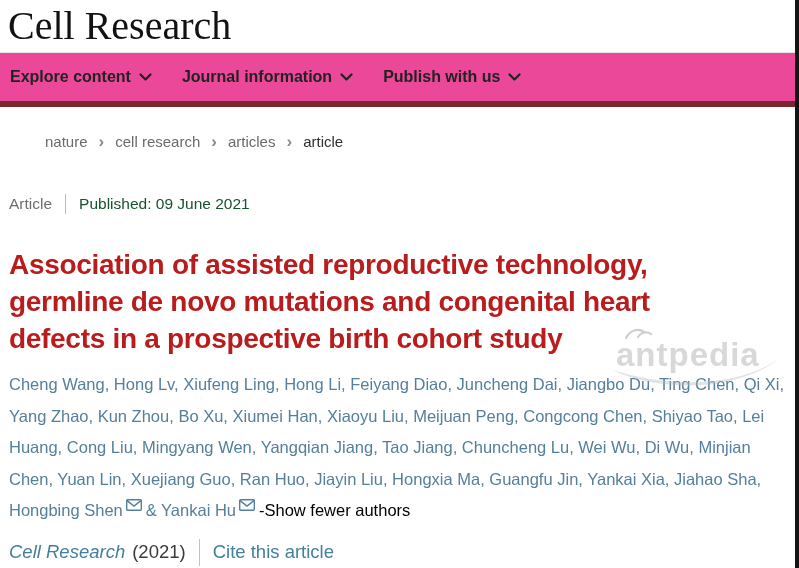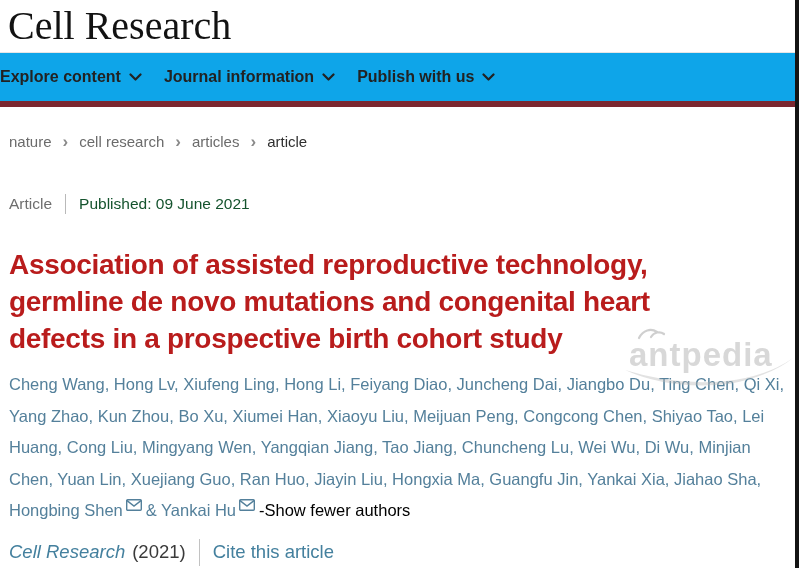--- a/index.html
+++ b/index.html
@@ -24,24 +24,25 @@
     font-size: 40px;
     line-height: 50px;
     color: #121212;
     display: inline-block;
     cursor: pointer;
   }
 
   
   .navbar {
     height: 54px;
-    background: #0ea5e9;
-    display: flex;
-    align-items: center;
-    gap: 22px;
+    background: #ec4899;
+    display: flex;
+    align-items: center;
+    padding-left: 10px;
+    gap: 30px;
     border-bottom: 6px solid #7b2730;
   }
   .nav-item {
     display: flex;
     align-items: center;
     gap: 8px;
     font-size: 16px;
     font-weight: 700;
     color: #222;
     cursor: pointer;
@@ -51,20 +52,21 @@
   
   .content { padding: 0 14px 0 9px; }
 
   .breadcrumb {
     margin-top: 26px;
     display: flex;
     align-items: center;
     gap: 11px;
     font-size: 15px;
     color: #6b6b6b;
+    margin-left: 36px;
   }
   .breadcrumb .crumb { cursor: pointer; }
   .breadcrumb .sep { color: #8a8a8a; font-size: 17px; font-weight: 700; line-height: 15px; }
   .breadcrumb .current { color: #2f2f2f; }
 
   .meta-row {
     margin-top: 44px;
     display: flex;
     align-items: center;
     font-size: 15.5px;
@@ -106,21 +108,21 @@
     font-size: 18.5px;
   }
   .cit-journal { font-style: italic; color: #44809e; cursor: pointer; }
   .cit-year { color: #3a3a3a; margin-left: 7px; }
   .cit-divider { width: 1px; height: 27px; background: #c2c2c2; margin: 0 13px; }
   .cit-link { color: #44809e; cursor: pointer; }
 
   
   .watermark {
     position: absolute;
-    right: 3px;
+    right: 16px;
     bottom: 10px;
     width: 175px;
     height: 66px;
     pointer-events: none;
     opacity: 0.75;
   }
 
   
   .screen-edge {
     position: absolute;

